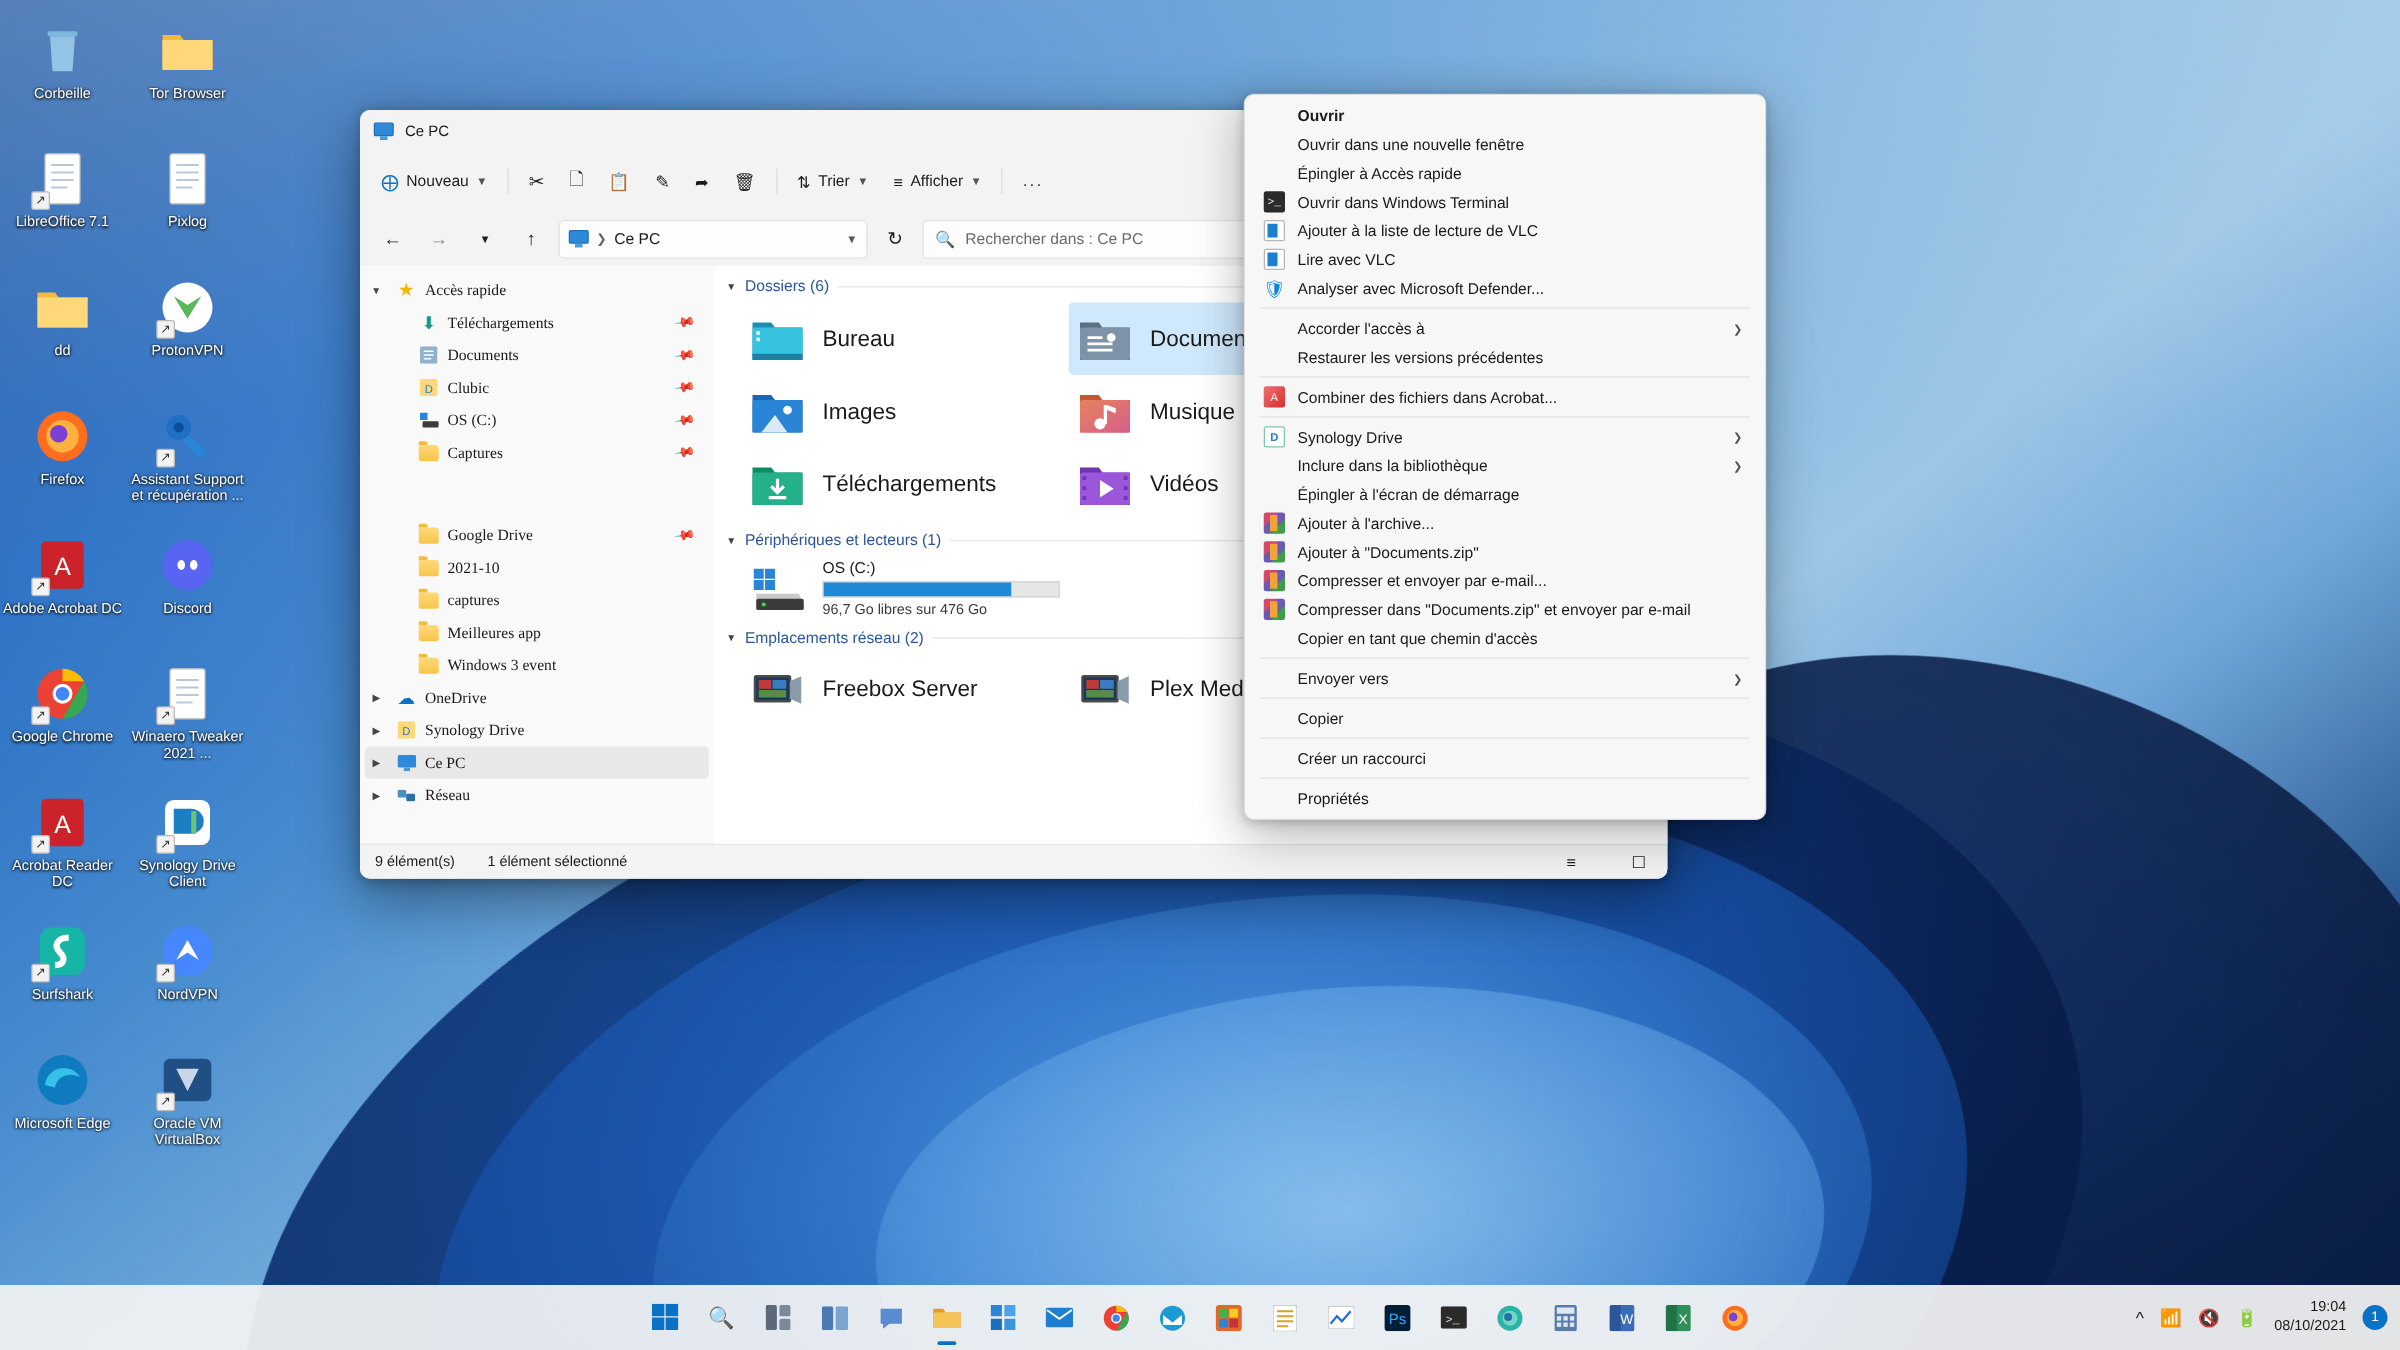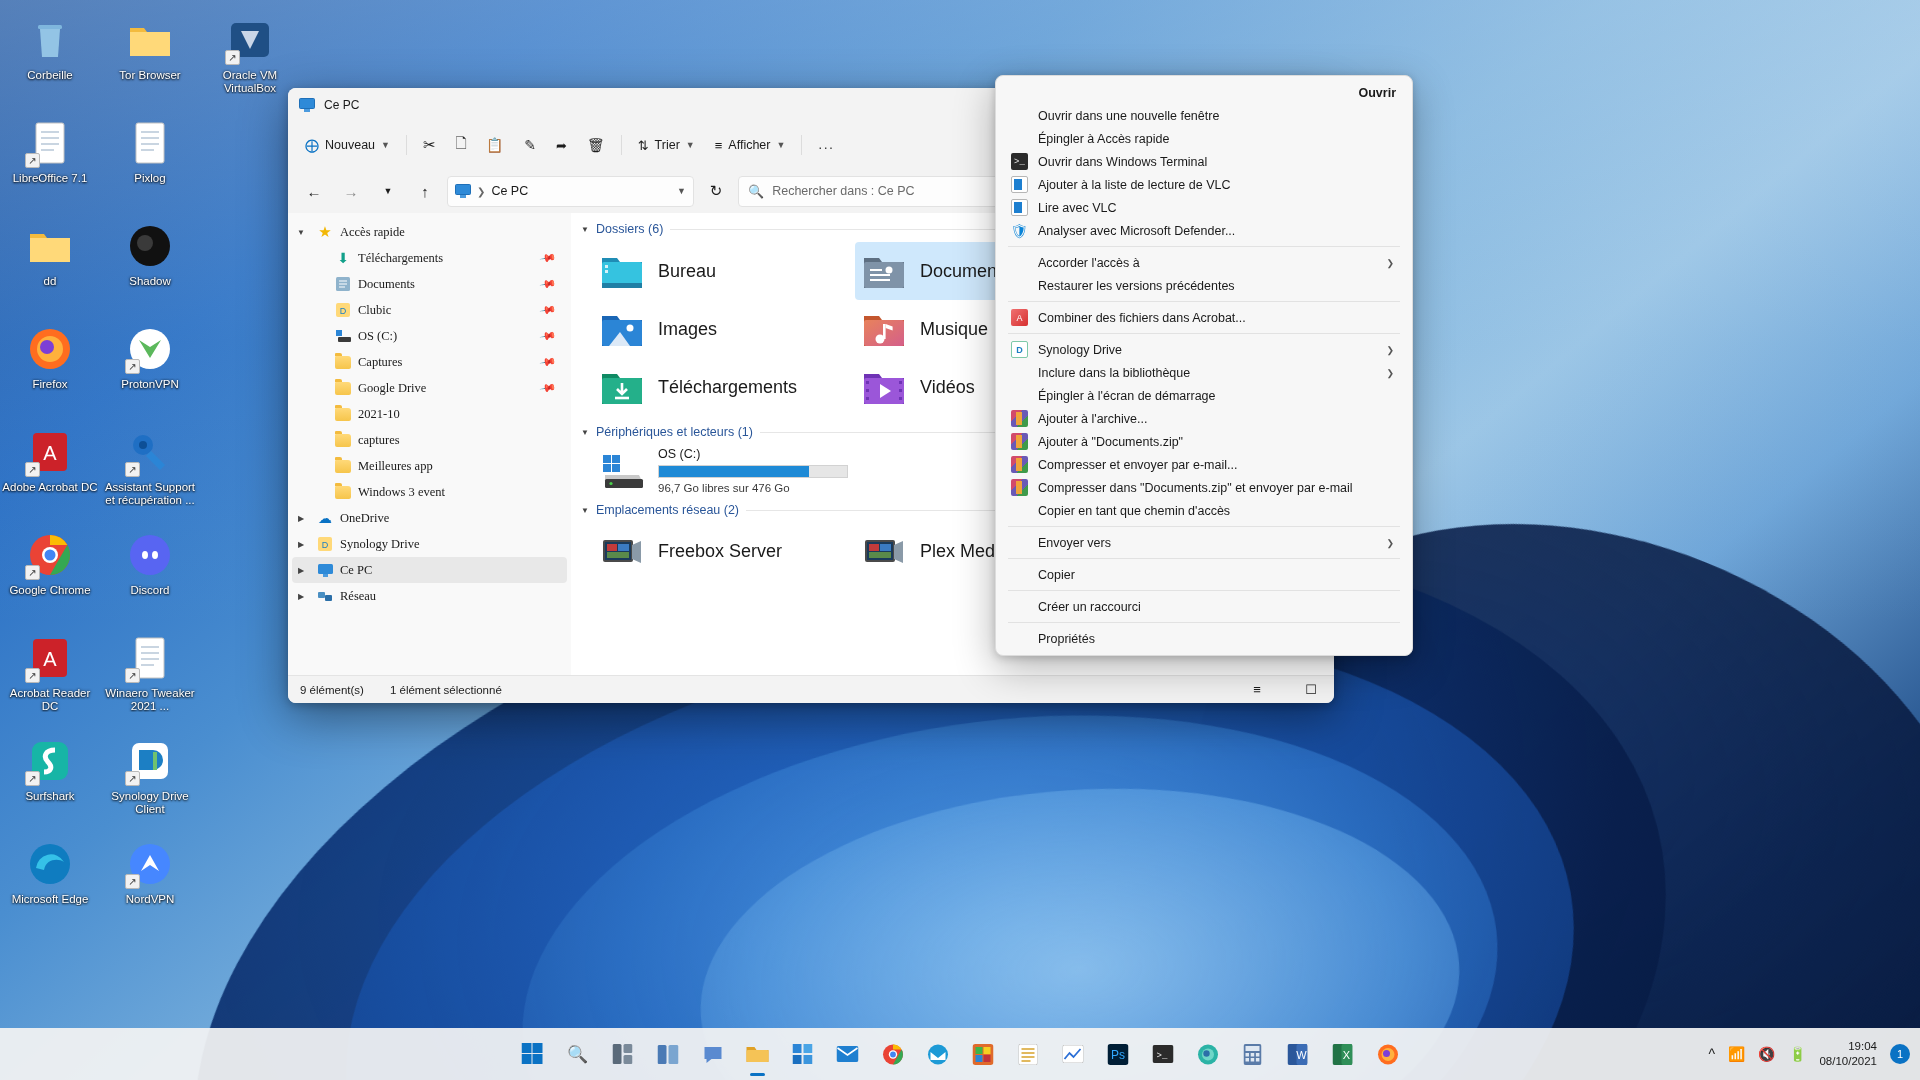--- a/index.html
+++ b/index.html
@@ -153,21 +153,21 @@
   
   .ctx {
     position: absolute; left: 995px; top: 75px; width: 418px;
     background: #f7f7f7; border: 1px solid #dcdcdc; border-radius: 8px;
     box-shadow: 0 12px 40px rgba(0,0,0,.30), 0 2px 8px rgba(0,0,0,.18);
     padding: 5px 3px; overflow: hidden;
   }
   .ctx-item { height: 23px; display: flex; align-items: center; gap: 10px;
               padding: 0 11px 0 10px; border-radius: 4px; margin: 0 2px;
               font-size: 12.5px; color: #1a1a1a; position: relative; }
-  .ctx-item.bold { font-weight: bold; justify-content: flex-end; }
+  .ctx-item.bold { font-weight: bold; }
   .ctx-ic { width: 17px; height: 17px; flex: none; display: flex;
             align-items: center; justify-content: center; font-size: 11px;
             border-radius: 2px; overflow: hidden; }
   .ctx-ic.blank { background: none; }
   .ctx-lbl { white-space: nowrap; }
   .ctx-sub { position: absolute; right: 13px; font-size: 9px; color: #555; }
   .ctx-div { height: 1px; background: #e2e2e2; margin: 4px 9px; }
 
   
   .i-term { background: #2b2b2b; color: #e6e6e6; font-size: 9px; font-family: "Liberation Mono", monospace; }
@@ -318,29 +318,20 @@
           <g stroke="#b8c8d8" stroke-width="1.6">
             <path d="M14 12h18M14 18h18M14 24h18M14 30h13"></path>
           </g>
         </svg>
       </div>
       <div class="lbl">Pixlog</div>
     </div>
     <div class="dicon">
       <div class="glyph">
         <svg width="46" height="46" viewBox="0 0 46 46">
-          <circle cx="23" cy="23" r="20" fill="#111"></circle>
-          <circle cx="18" cy="20" r="8" fill="#3a3a3a"></circle>
-        </svg>
-      </div>
-      <div class="lbl">Shadow</div>
-    </div>
-    <div class="dicon">
-      <div class="glyph">
-        <svg width="46" height="46" viewBox="0 0 46 46">
           <circle cx="23" cy="23" r="20" fill="#fff"></circle>
           <path d="M12 14l11 18 11-18-11 7z" fill="#5bb85b"></path>
         </svg>
         <div class="shortcut-arrow">↗</div>
       </div>
       <div class="lbl">ProtonVPN</div>
     </div>
     <div class="dicon">
       <div class="glyph">
         <svg width="46" height="46" viewBox="0 0 46 46">
@@ -533,21 +524,21 @@
           <span class="pin">📌</span>
         </div>
         <div class="nav-row" style="padding-left: 18px;">
           <span class="nav-arrow"></span>
           <span class="nav-ico">
             <span class="folder-ic"></span>
           </span>
           <span class="nav-lbl">Captures</span>
           <span class="pin">📌</span>
         </div>
-        <div class="nav-row" style="padding-left: 18px;">
+        <div class="nav-row" style="padding-left: 18px; margin-top: 40px;">
           <span class="nav-arrow"></span>
           <span class="nav-ico">
             <span class="folder-ic"></span>
           </span>
           <span class="nav-lbl">Google Drive</span>
           <span class="pin">📌</span>
         </div>
         <div class="nav-row" style="padding-left: 18px;">
           <span class="nav-arrow"></span>
           <span class="nav-ico">

